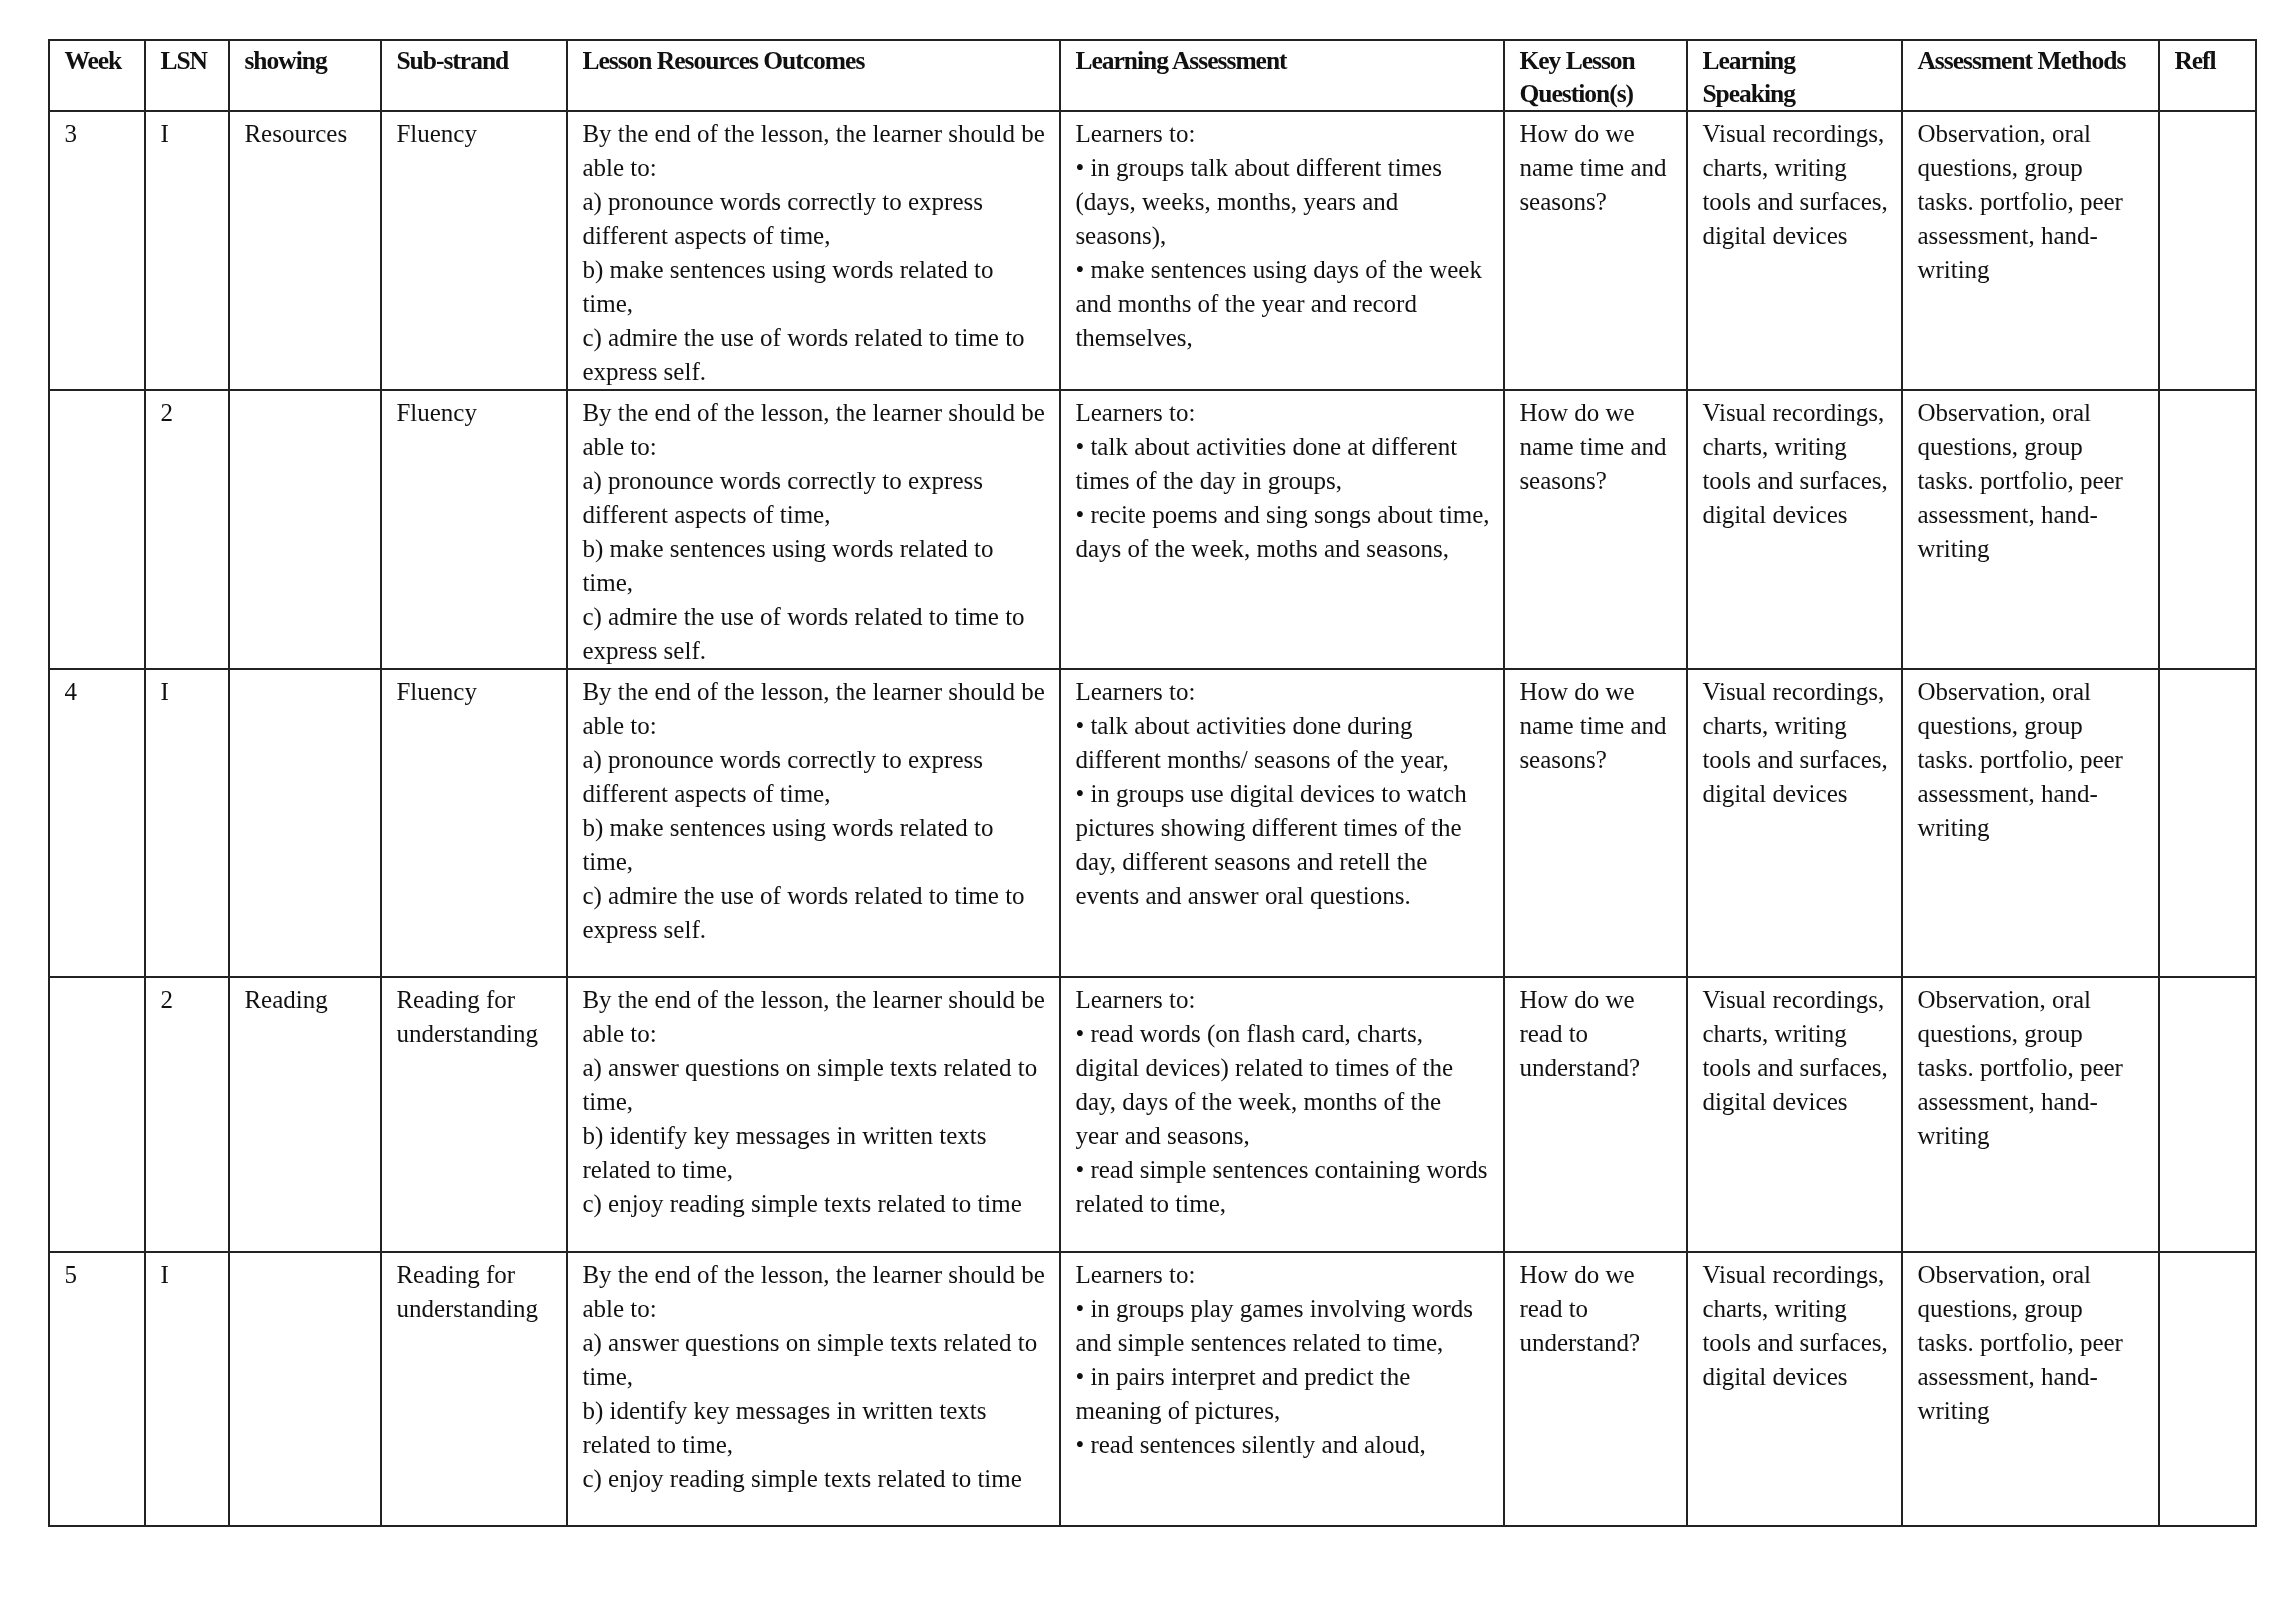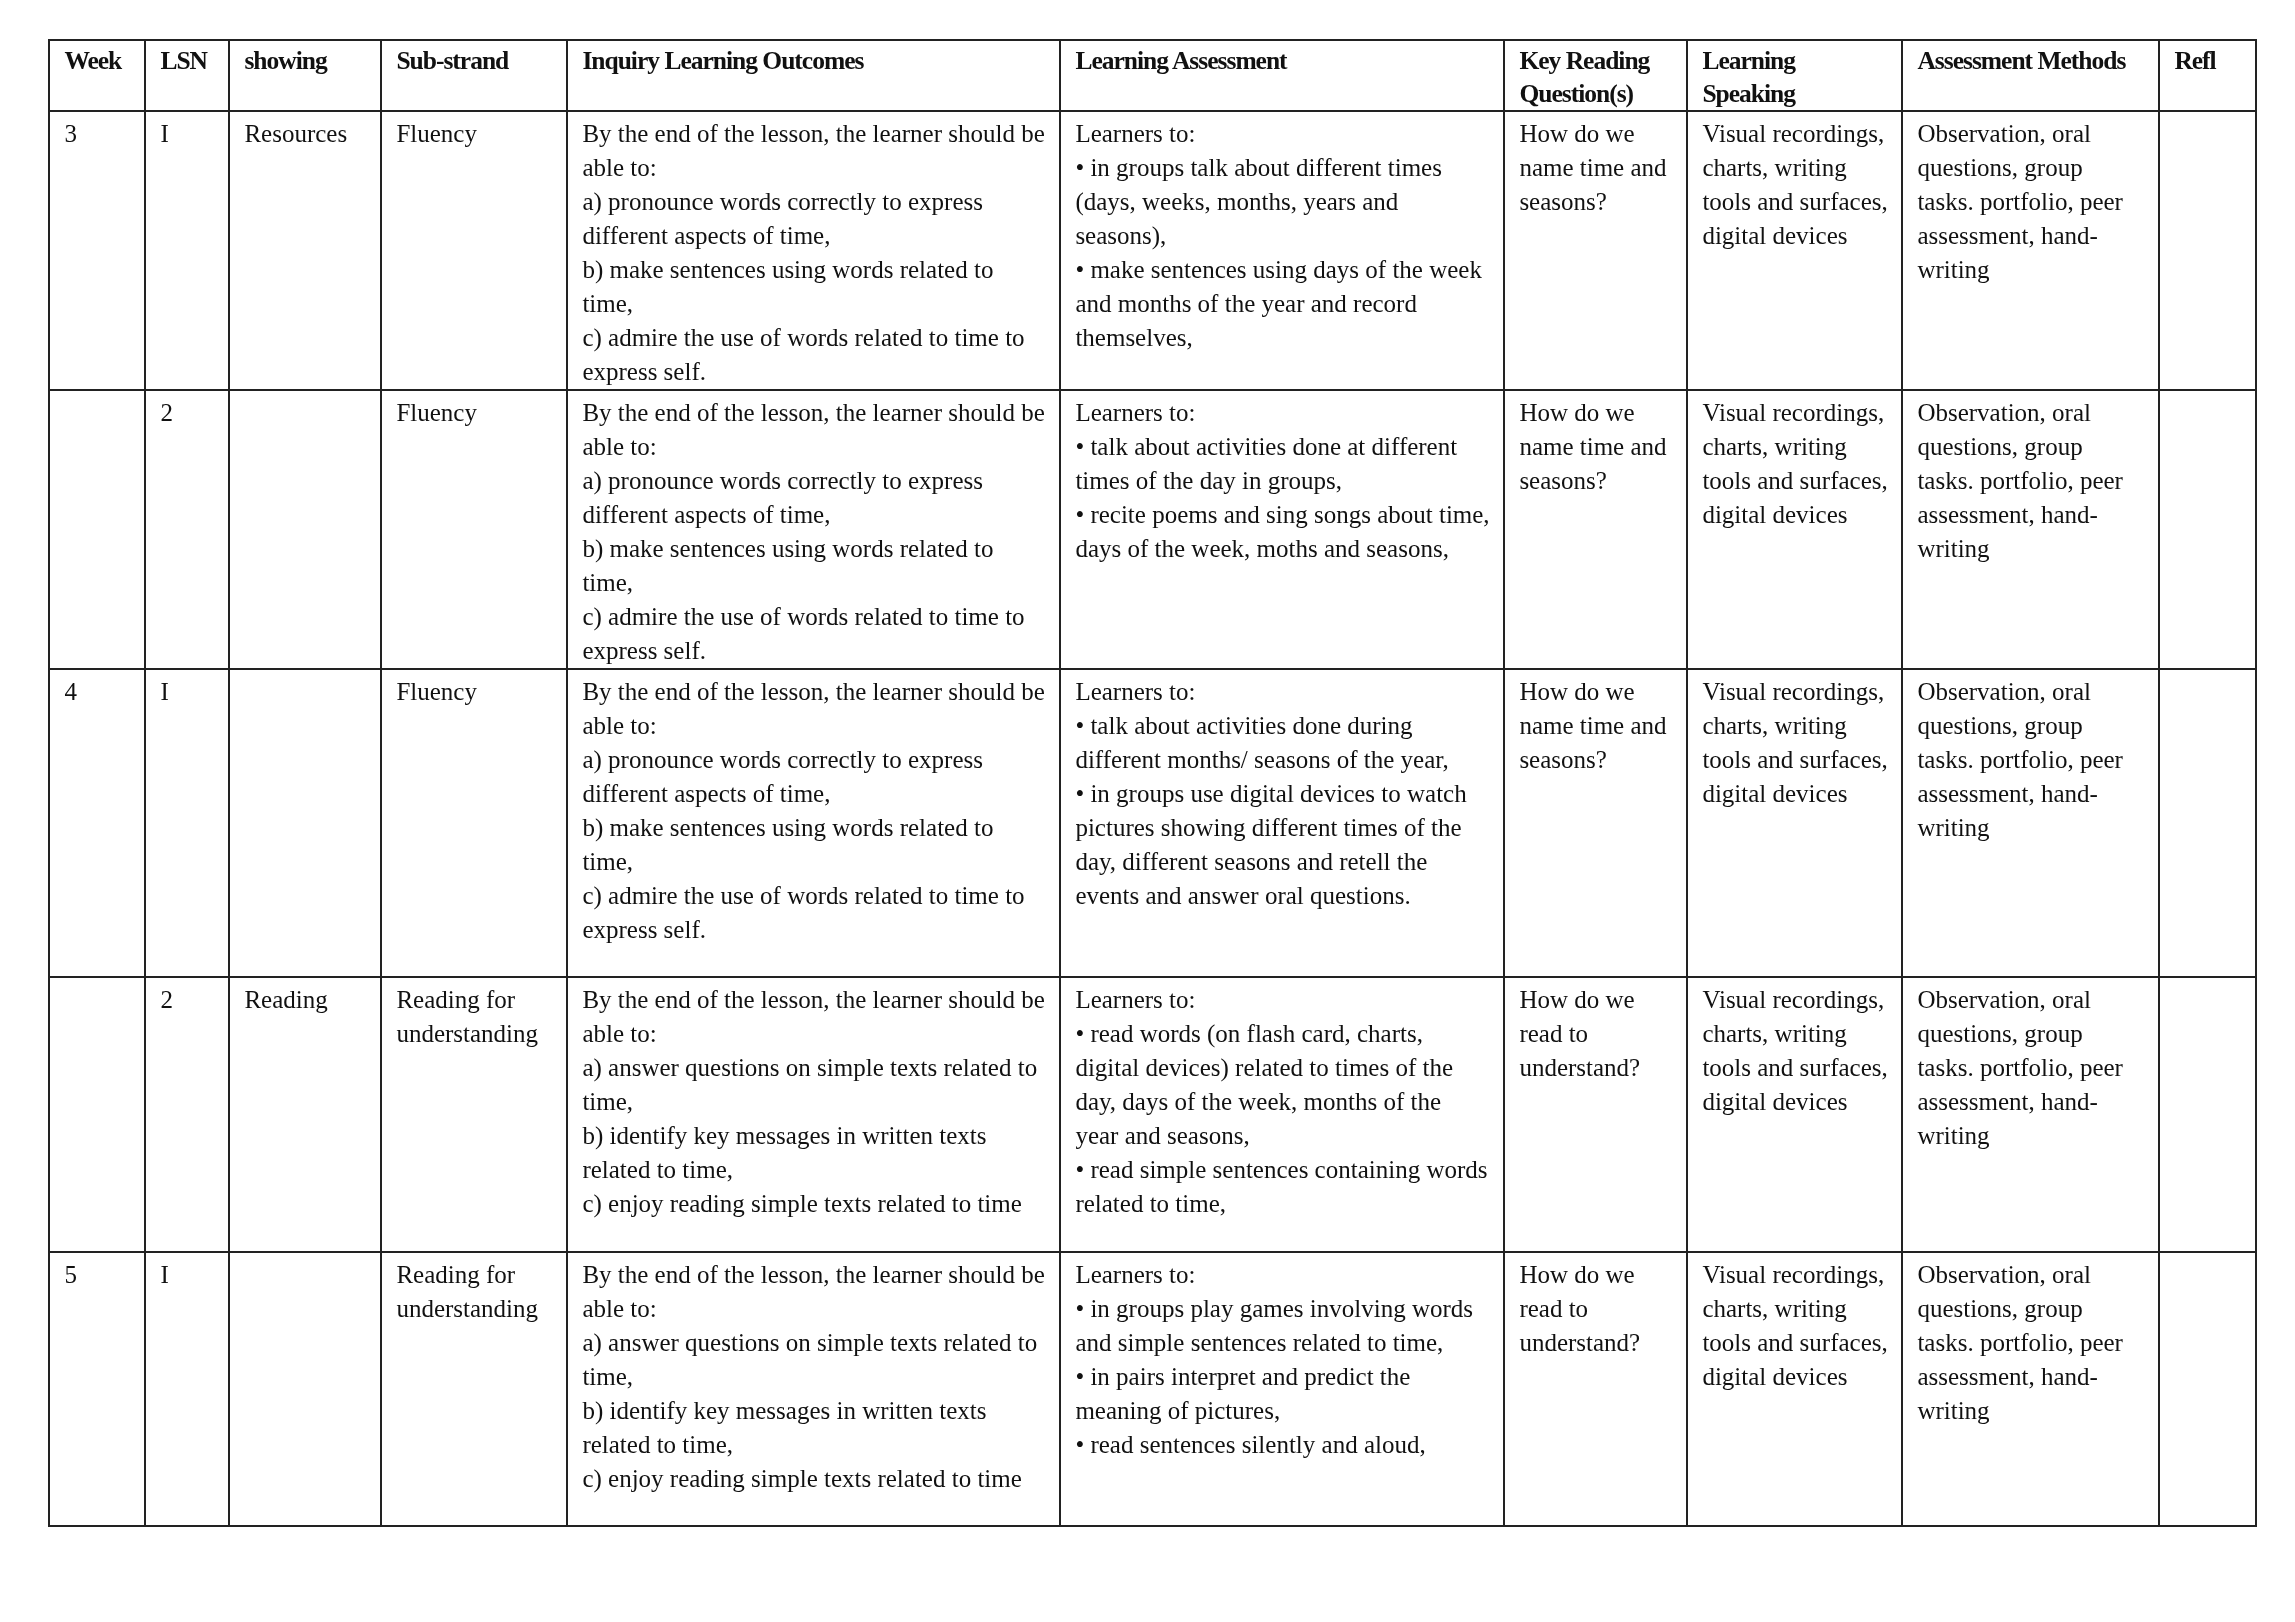--- a/index.html
+++ b/index.html
@@ -72,23 +72,23 @@
       <col class="c-res">
       <col class="c-asm">
       <col class="c-refl">
   </colgroup>
   <tbody>
       <tr class="hdr">
     <th>Week</th>
     <th>LSN</th>
     <th>showing</th>
     <th>Sub-strand</th>
-    <th>Inquiry Learning Outcomes</th>
+    <th>Lesson Resources Outcomes</th>
     <th>Learning Assessment</th>
-    <th>Key Reading Question(s)</th>
+    <th>Key Lesson Question(s)</th>
     <th>Learning Speaking</th>
     <th>Assessment Methods</th>
     <th>Refl</th>
   </tr>
 
   <tr class="r1">
     <td>3</td>
     <td>I</td>
     <td>Resources</td>
     <td>Fluency</td>

